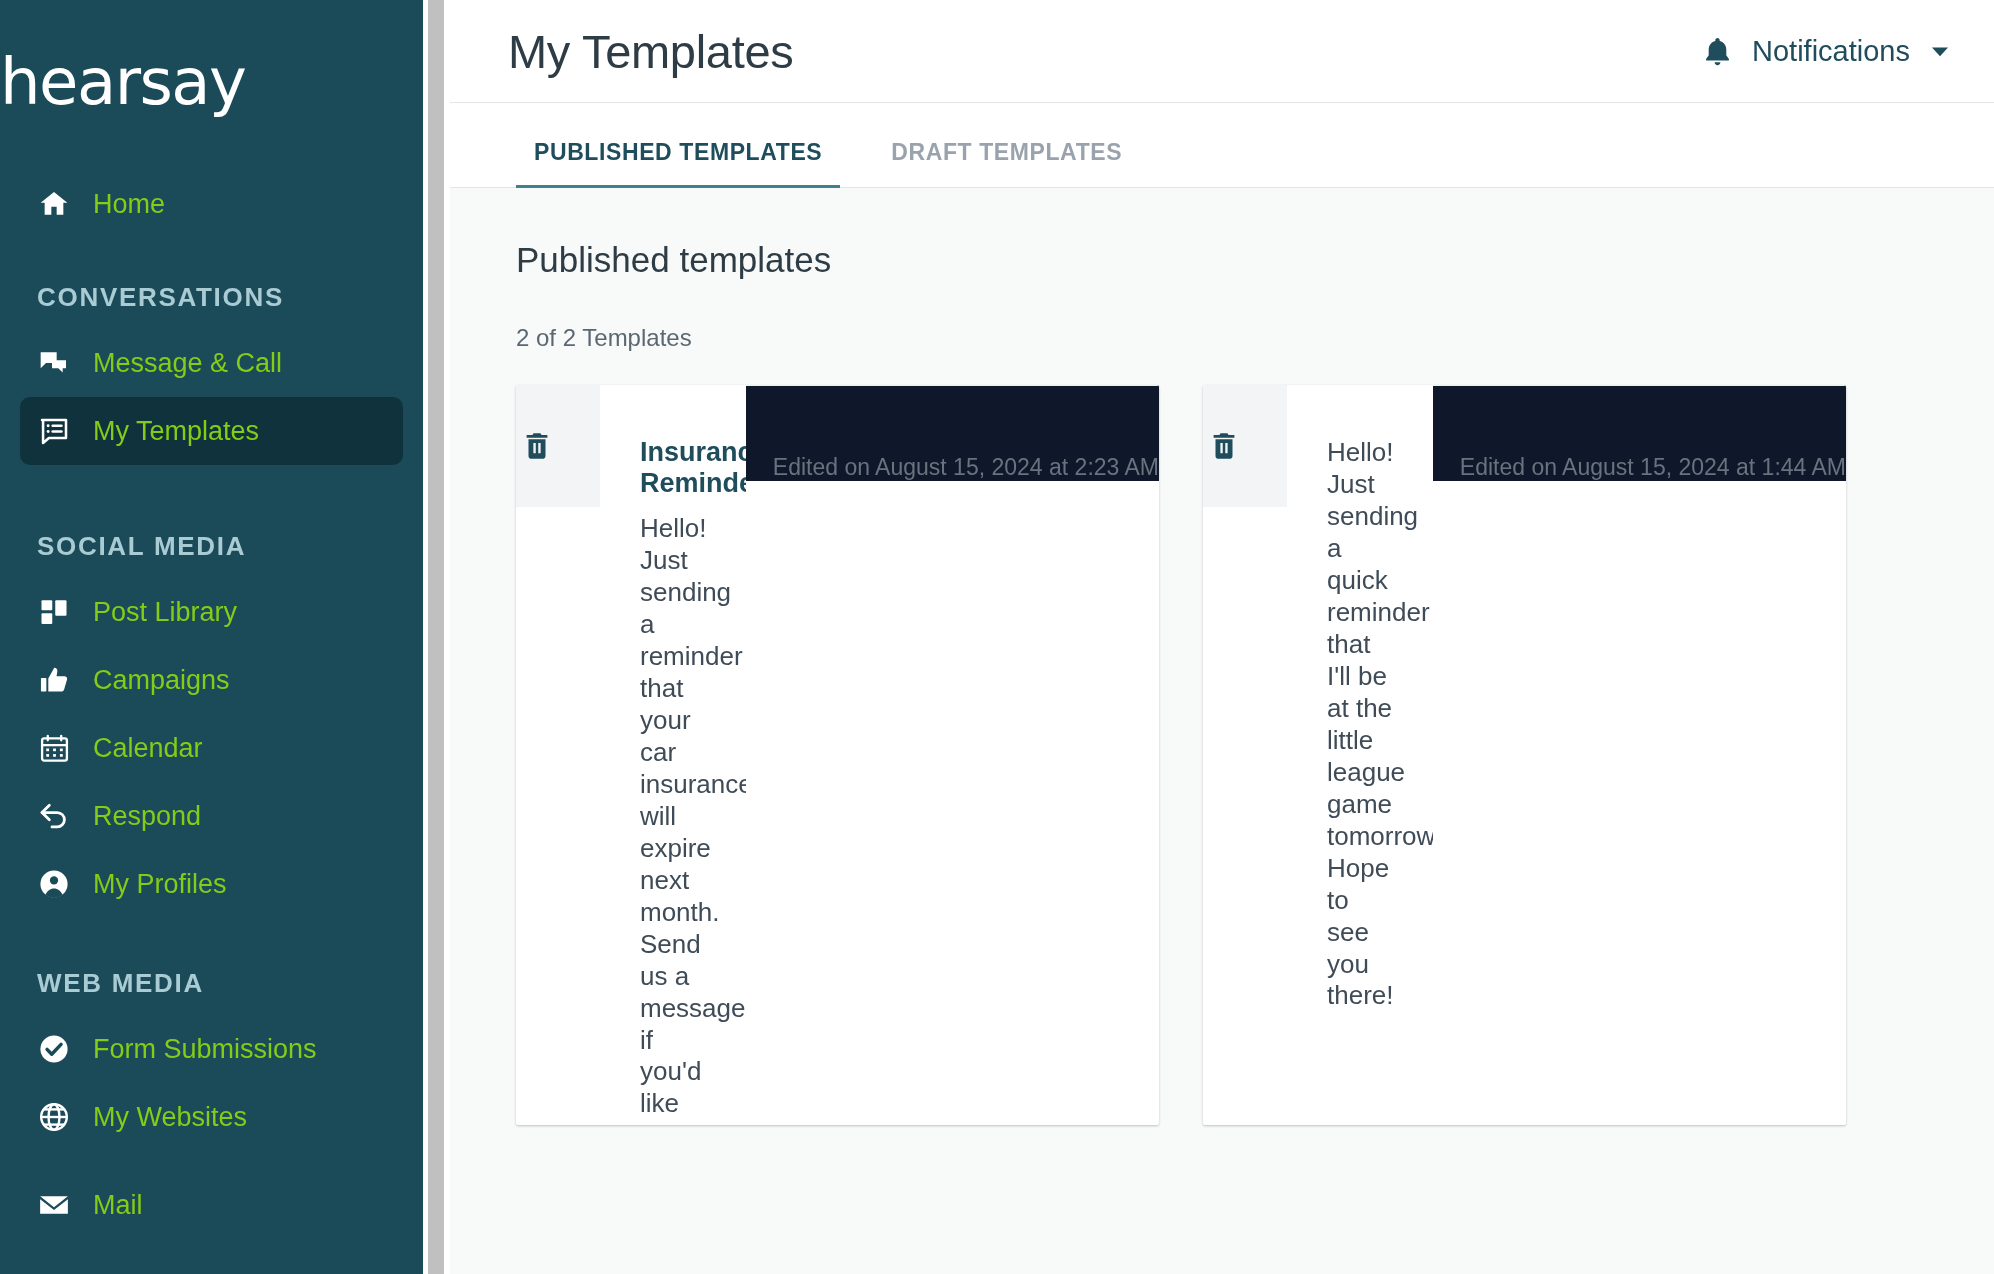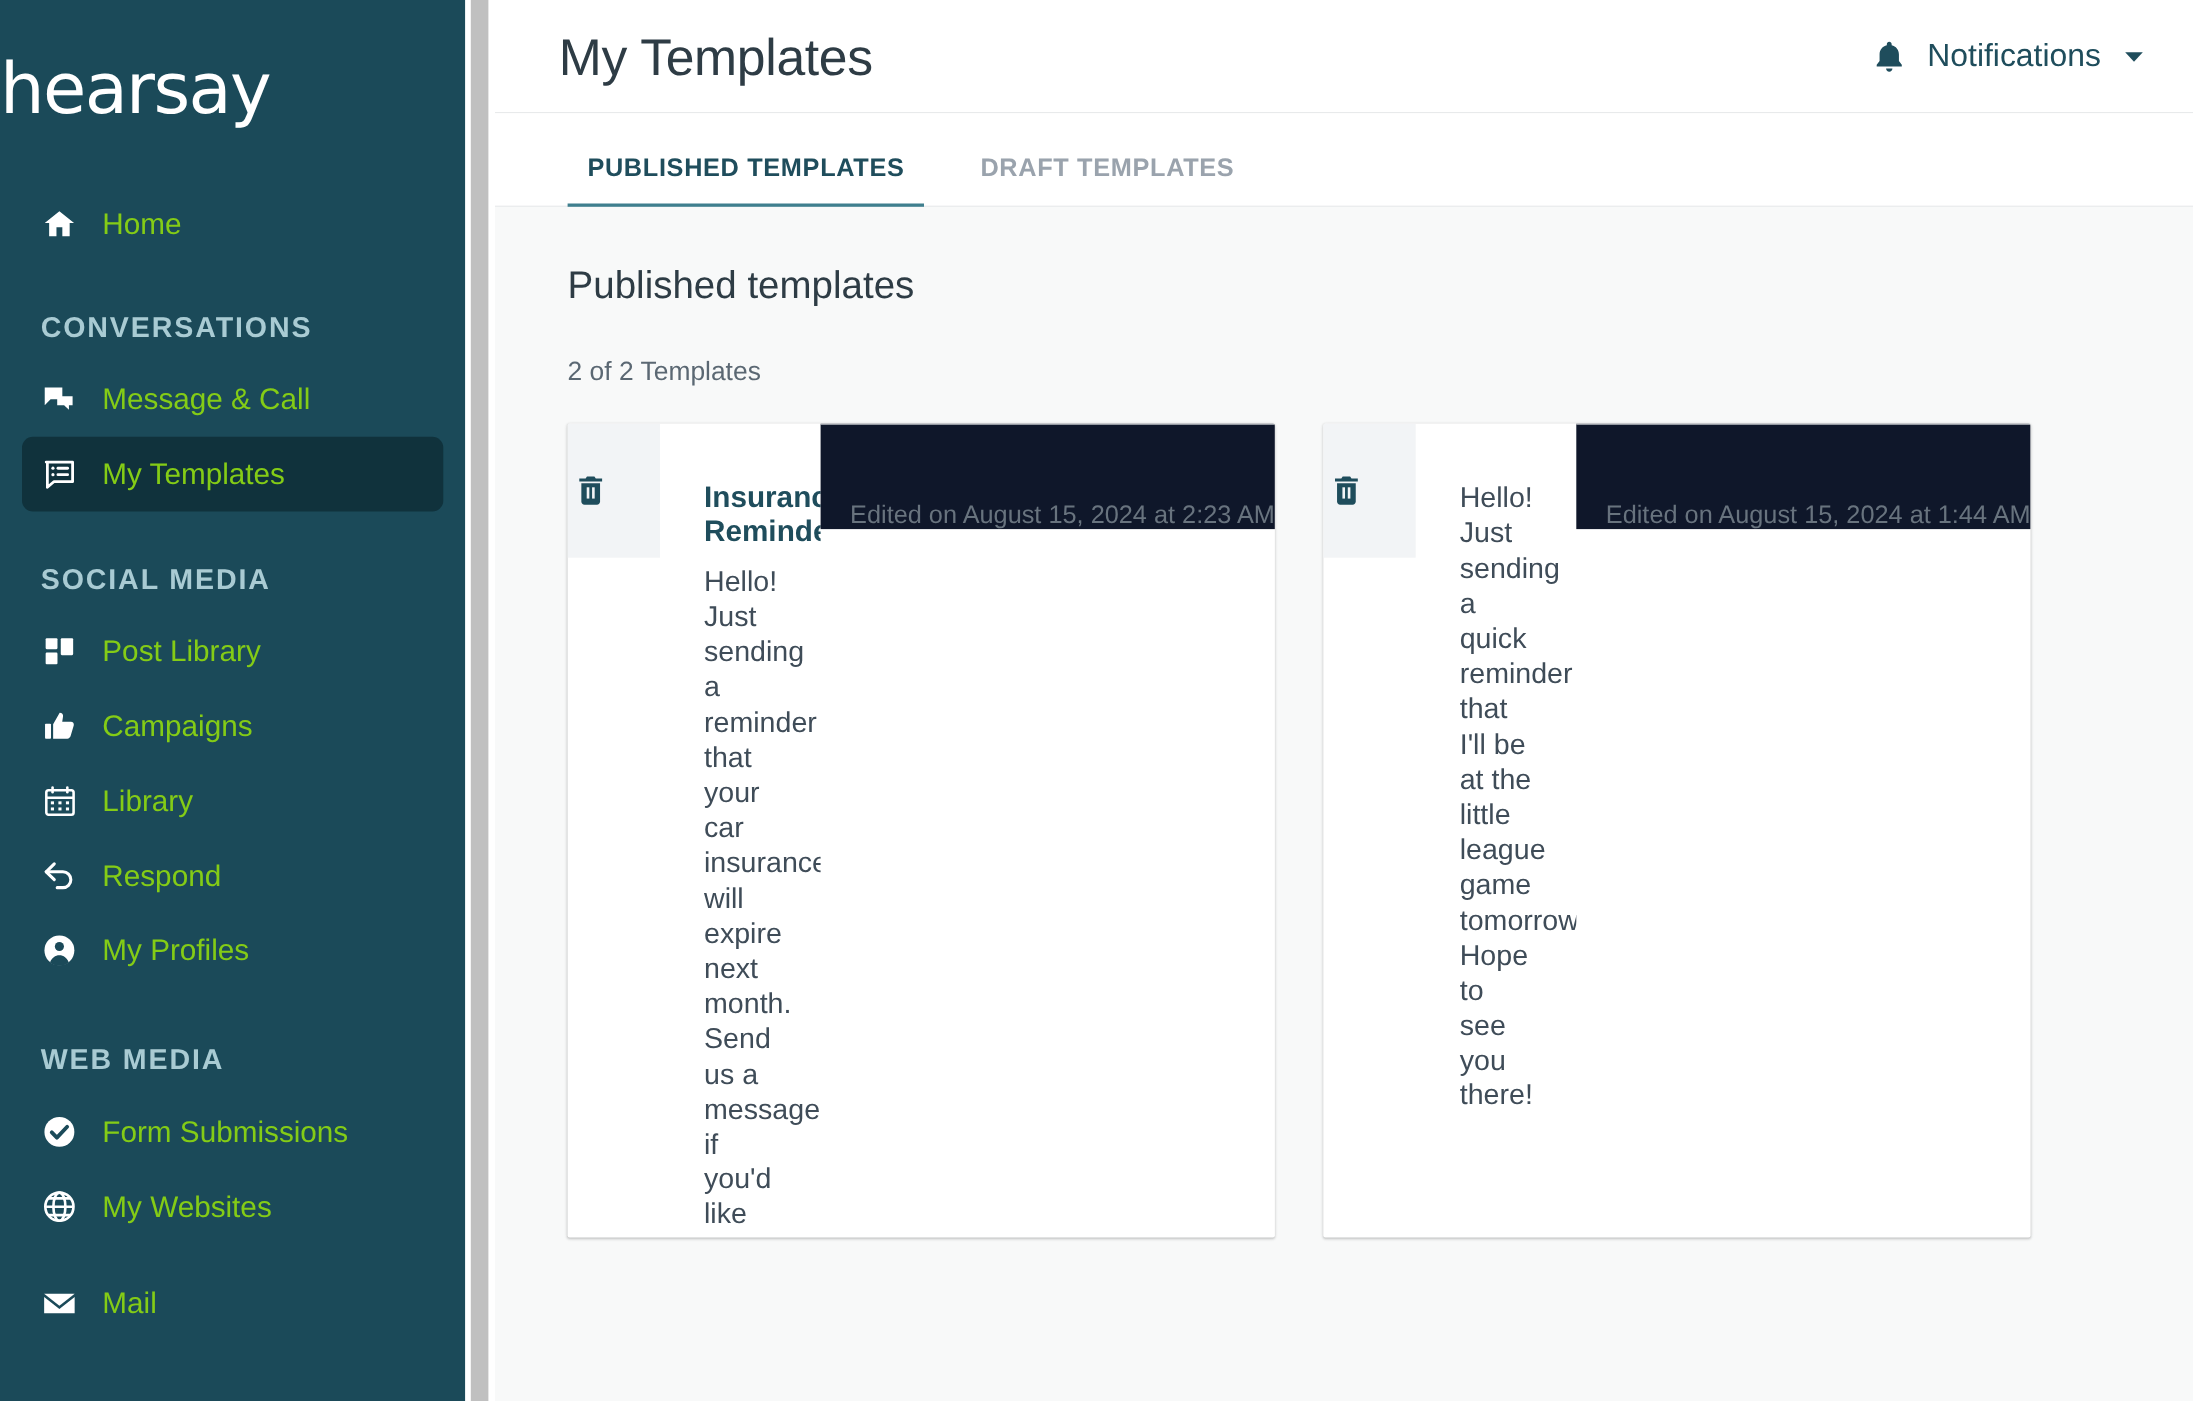--- a/index.html
+++ b/index.html
@@ -76,21 +76,21 @@
   .section-head {
     font-size: 26px;
     font-weight: 700;
     letter-spacing: 1.7px;
     color: #a9cbd3;
     padding-left: 37px;
     text-transform: uppercase;
   }
   .sp-home    { margin-top: 22px; }
   .sh-conv    { margin-top: 44px; margin-bottom: 16px; }
-  .sh-social  { margin-top: 46px; margin-bottom: 16px; }
+  .sh-social  { margin-top: 66px; margin-bottom: 16px; }
   .sh-web     { margin-top: 50px; margin-bottom: 16px; }
   .nav-mail   { margin-top: 20px; }
 
   
   .scroll-gutter {
     width: 27px;
     min-width: 27px;
     height: 1274px;
     background: #ffffff;
     position: relative;
@@ -335,21 +335,21 @@
           <g fill="#ffffff" stroke="none">
             <rect x="5.6" y="12" width="2.2" height="2.1"></rect>
               <rect x="10.9" y="12" width="2.2" height="2.1"></rect>
               <rect x="16.2" y="12" width="2.2" height="2.1"></rect>
             <rect x="5.6" y="16.3" width="2.2" height="2.1"></rect>
               <rect x="10.9" y="16.3" width="2.2" height="2.1"></rect>
               <rect x="16.2" y="16.3" width="2.2" height="2.1"></rect>
           </g>
         </svg>
       </span>
-      <span class="nav-label">Library</span>
+      <span class="nav-label">Calendar</span>
     </div>
 
     <div class="nav-item">
       <span class="nav-icon">
         <svg width="32" height="32" viewBox="0 0 24 24" fill="none" stroke="#ffffff" stroke-width="2.1" stroke-linecap="round" stroke-linejoin="round">
           <polyline points="8.5,4 3,9.4 8.5,14.8"></polyline>
           <path d="M3 9.4h11.4c3 0 5.4 2.4 5.4 5.4s-2.4 5.4-5.4 5.4H10.5"></path>
         </svg>
       </span>
       <span class="nav-label">Respond</span>

